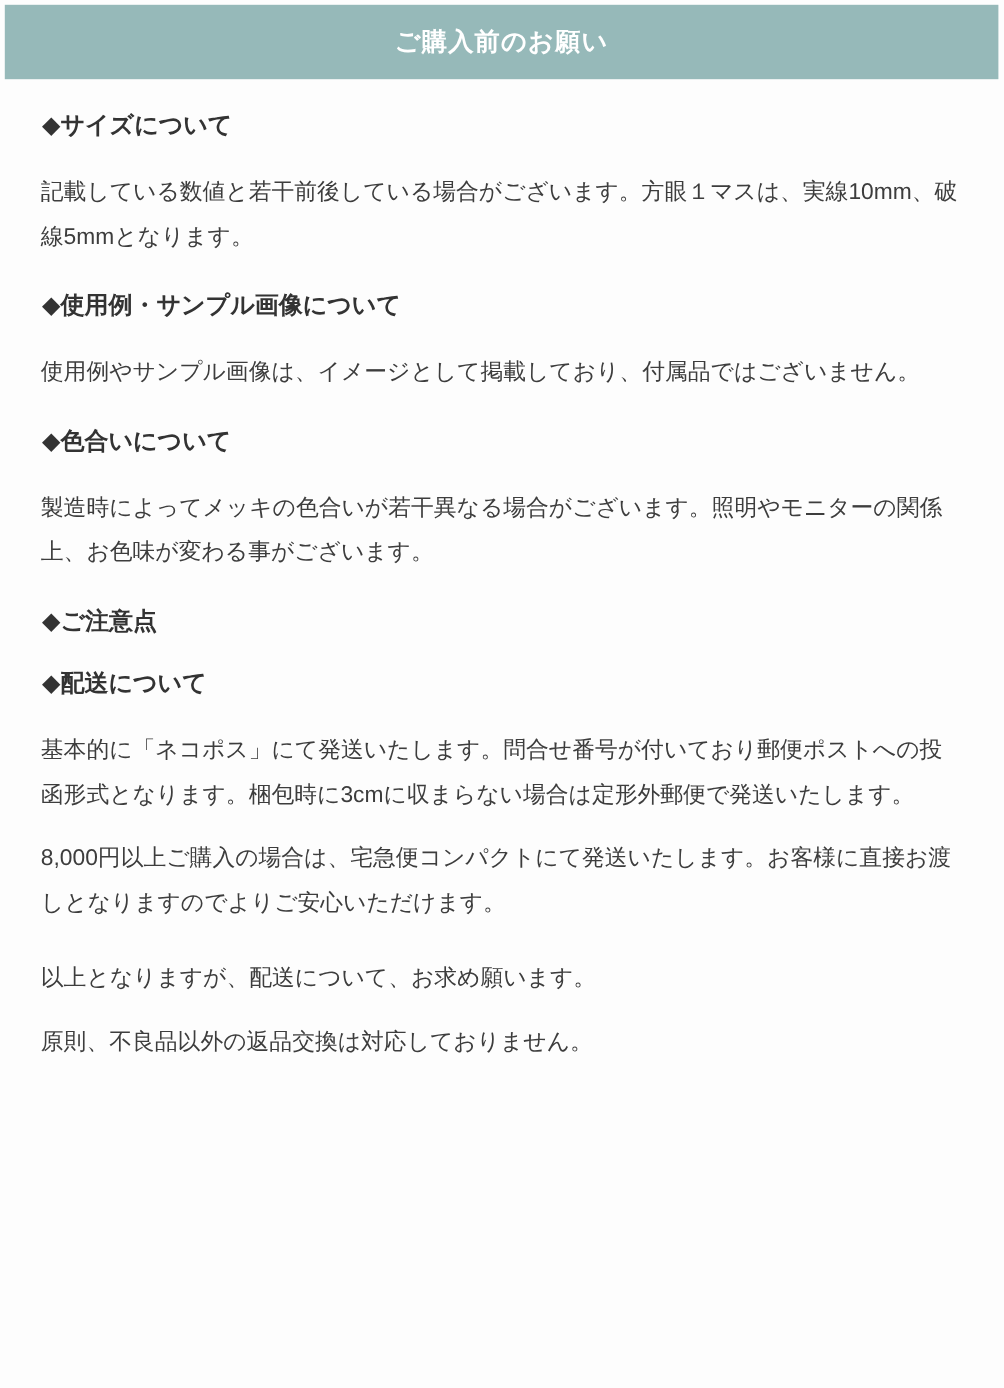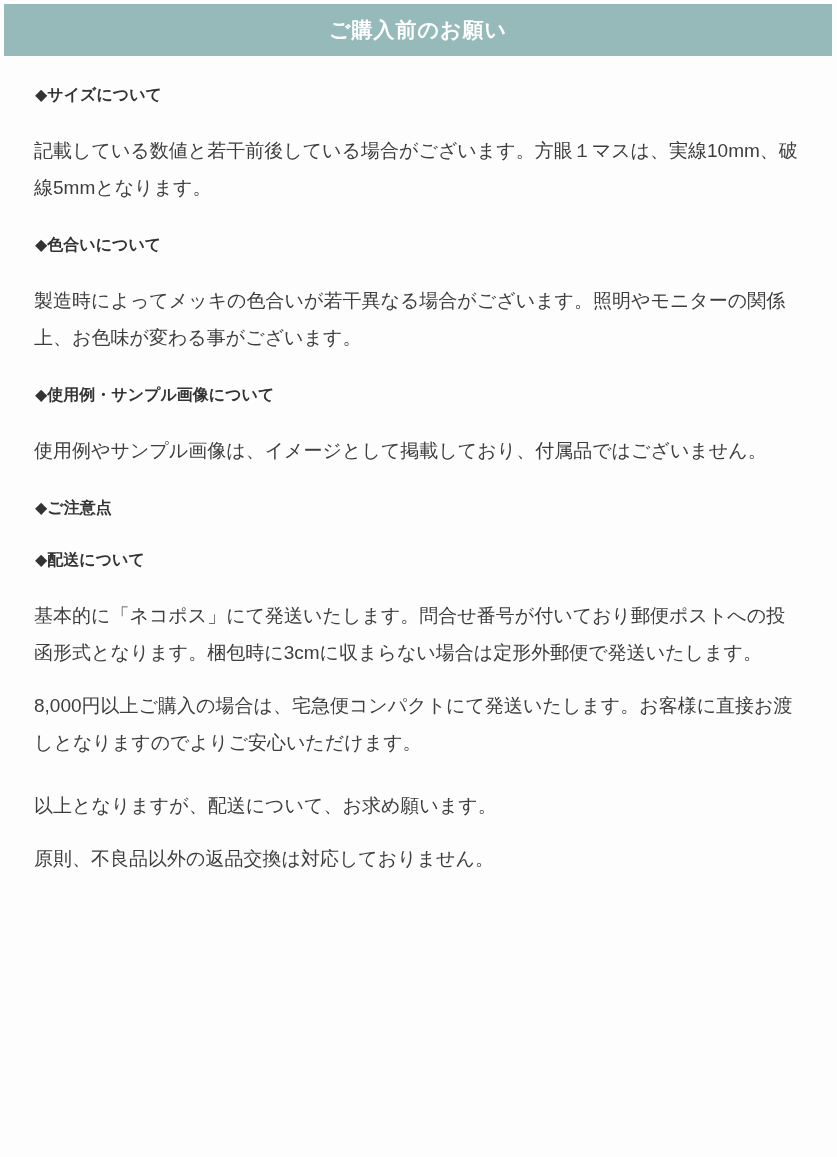--- a/index.html
+++ b/index.html
@@ -7,35 +7,35 @@
     background: #fdfdfd;
     font-family: "Liberation Sans", "DejaVu Sans", sans-serif;
   }
   body {
     width: 837px;
     min-height: 1157px;
     overflow: hidden;
   }
   .title-banner {
     margin: 4px 5px 0 4px;
-    height: 52px;
+    height: 62px;
     background: #96b9b9;
     color: #ffffff;
     display: flex;
     align-items: center;
     justify-content: center;
     font-size: 21px;
     font-weight: bold;
     letter-spacing: 1px;
   }
   .content {
     padding: 0 20px 0 18px;
   }
   .section-heading {
-    font-size: 16px;
+    font-size: 20px;
     line-height: 26px;
     font-weight: bold;
     color: #333333;
     margin: 26px 0 24px 17px;
   }
   .para {
     font-size: 19px;
     line-height: 37px;
     color: #3d3d3d;
     margin: 16px;
@@ -53,27 +53,27 @@
 </div>
 
 <div class="content">
 
   <div>
     <div class="section-heading">◆サイズについて</div>
     <p class="para">記載している数値と若干前後している場合がございます。方眼１マスは、実線10mm、破線5mmとなります。</p>
   </div>
 
   <div>
-    <div class="section-heading">◆色合いについて</div>
-    <p class="para">製造時によってメッキの色合いが若干異なる場合がございます。照明やモニターの関係上、お色味が変わる事がございます。</p>
+    <div class="section-heading">◆使用例・サンプル画像について</div>
+    <p class="para">使用例やサンプル画像は、イメージとして掲載しており、付属品ではございません。</p>
   </div>
 
   <div>
-    <div class="section-heading">◆使用例・サンプル画像について</div>
-    <p class="para">使用例やサンプル画像は、イメージとして掲載しており、付属品ではございません。</p>
+    <div class="section-heading">◆色合いについて</div>
+    <p class="para">製造時によってメッキの色合いが若干異なる場合がございます。照明やモニターの関係上、お色味が変わる事がございます。</p>
   </div>
 
   <div>
     <div class="section-heading">◆ご注意点</div>
   </div>
 
   <div>
   </div>
 
   <div>

